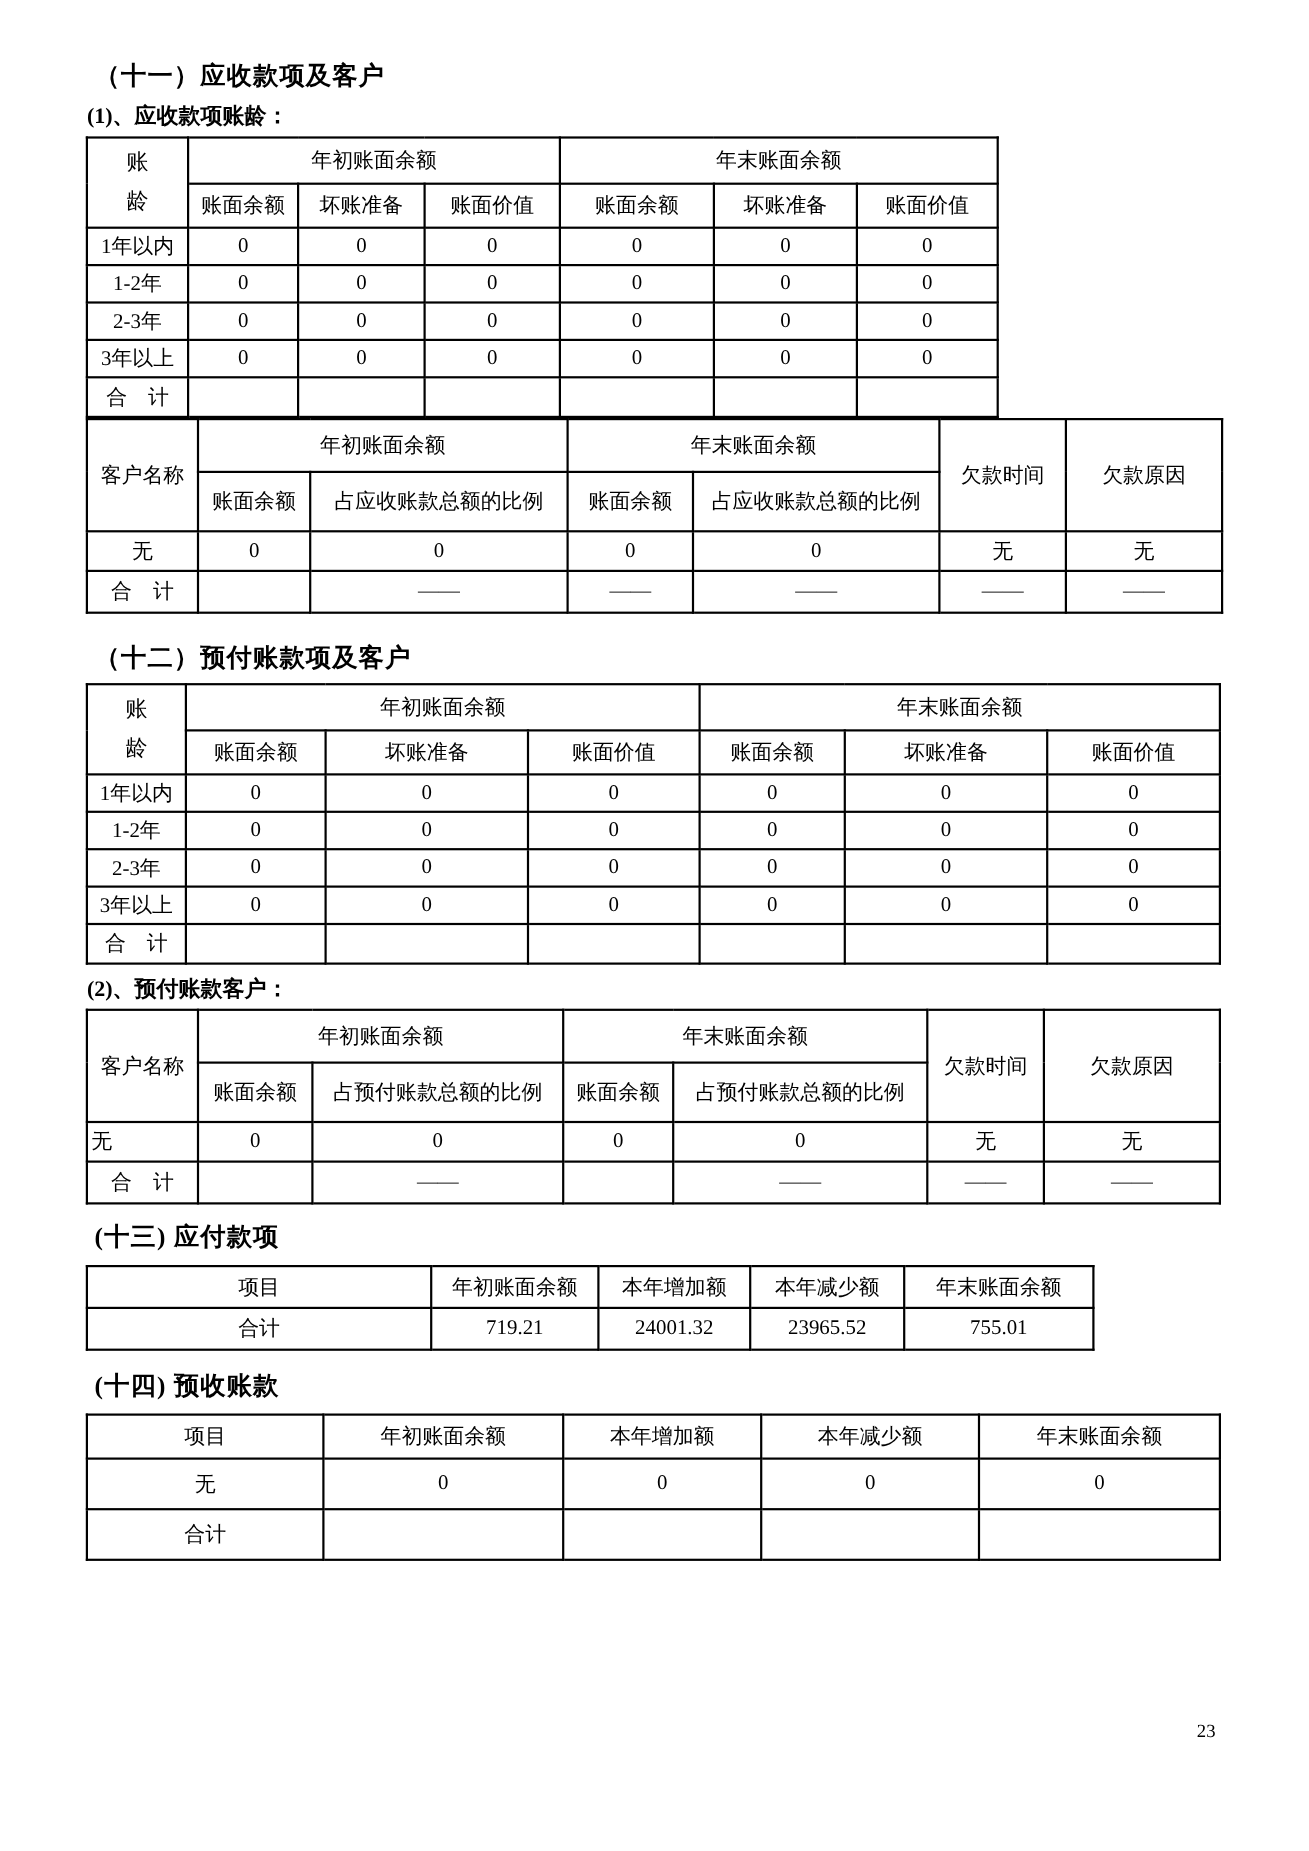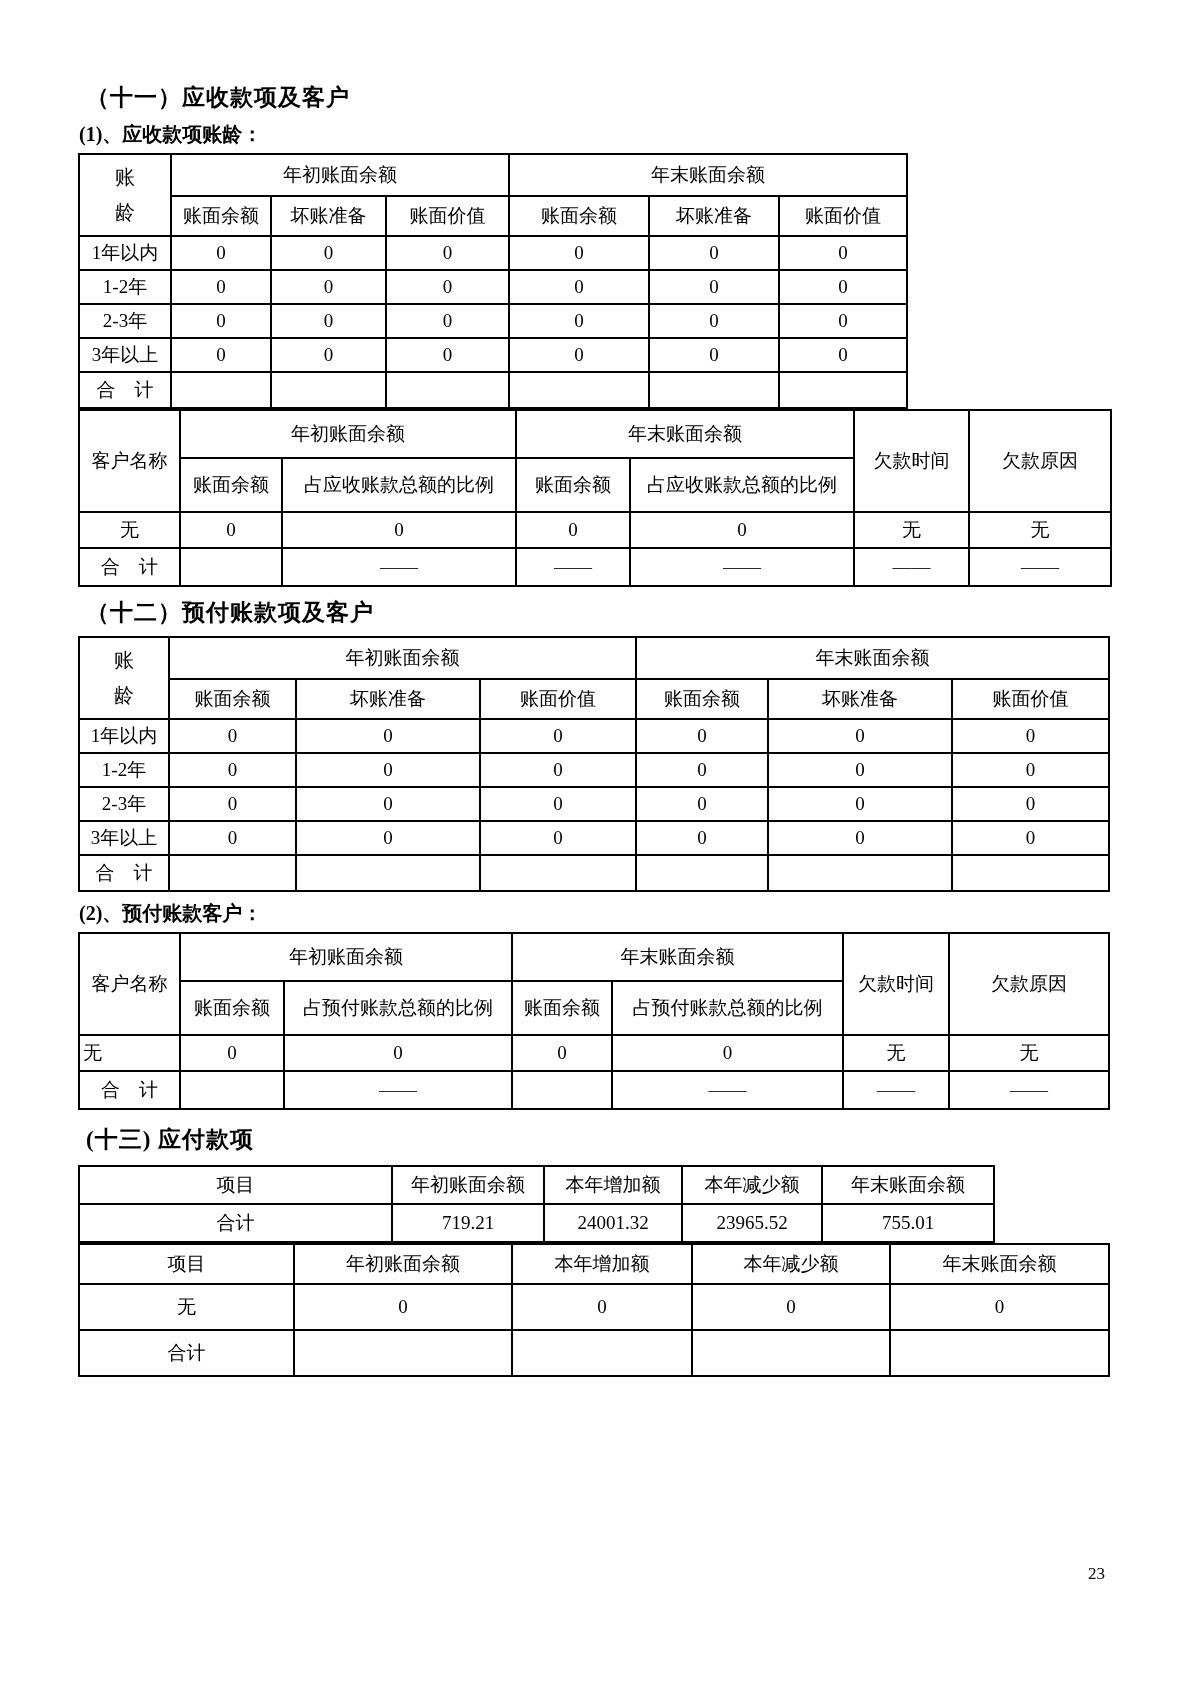--- a/index.html
+++ b/index.html
@@ -1,21 +1,21 @@
 <!DOCTYPE html>
 <html><head>
 <meta charset="utf-8">
 <style>
   html,body{margin:0;padding:0;}
   body{
     width:1190px;height:1683px;position:relative;overflow:hidden;
     background:#ffffff;color:#000;
     font-family:"Liberation Serif","DejaVu Serif",serif;
   }
-  .content{padding:82px 0 0 78px;}
+  .content{padding:53px 0 0 78px;}
   .sec-h{font-size:23px;font-weight:bold;margin:0 0 8px 8px;letter-spacing:1px;}
   .sub-h{font-size:20px;font-weight:bold;margin:8px 0 5px 1px;}
   table{border-collapse:collapse;table-layout:fixed;margin:0;}
   td{
     border:2px solid #000;text-align:center;vertical-align:middle;
     font-size:19px;padding:0 2px;overflow:hidden;
   }
   .age-cell{white-space:pre-line;line-height:1.75;font-size:20px;}
   .ta-l{text-align:left;padding-left:3px;}
   .dash{letter-spacing:0;color:#222;}
@@ -24,21 +24,21 @@
   tr.r-d{height:34px;}
   tr.r-t{height:36px;}
   tr.c-h1{height:48px;}
   tr.c-h2{height:54px;}
   tr.c-d{height:36px;}
   tr.c-t{height:38px;}
   tr.p-r{height:38px;}
   tr.a-h{height:40px;}
   tr.a-d{height:46px;}
   .pageno{position:absolute;left:1088px;top:1564px;font-size:17px;}
-  .mt10{margin-top:10px;}
+  .mt10{margin-top:24px;}
   .mt14{margin-top:14px;margin-bottom:10px;}
   .mt16{margin-top:16px;margin-bottom:10px;}
 </style>
 </head>
 <body>
 
 <div class="content">
 
   <div class="sec-h">（十一）应收款项及客户</div>
   <div class="sub-h">(1)、应收款项账龄：</div>
@@ -305,20 +305,21 @@
       <tr class="p-r">
         <td>合计</td>
         <td>719.21</td>
         <td>24001.32</td>
         <td>23965.52</td>
         <td>755.01</td>
       </tr>
     </tbody>
   </table>
 
+  <div class="sec-h mt16">(十四) 预收账款</div>
 
   <table style="width:1030px">
     <colgroup>
         <col style="width:215px">
         <col style="width:218px">
         <col style="width:180px">
         <col style="width:198px">
         <col style="width:219px">
       </colgroup>
     <tbody>

